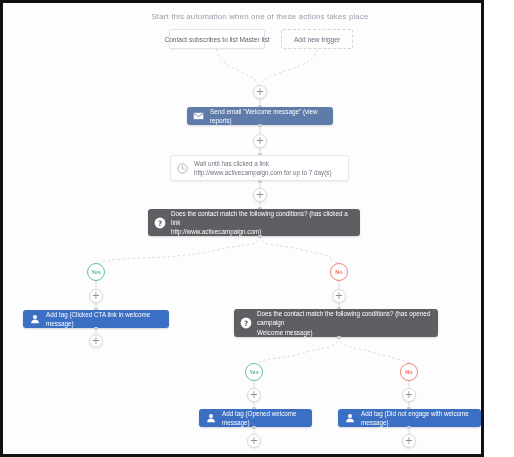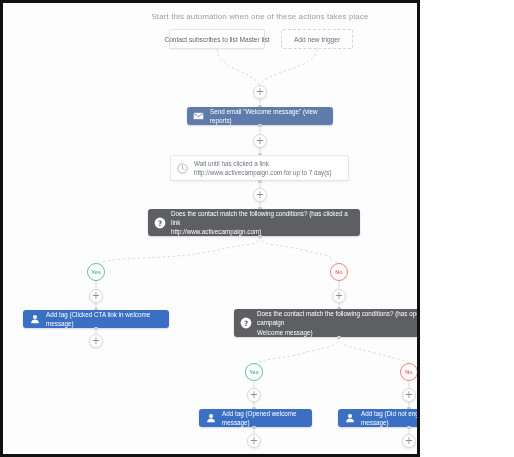--- a/index.html
+++ b/index.html
@@ -6,21 +6,21 @@
     margin: 0;
     padding: 0;
     background: #ffffff;
   }
   body {
     font-family: "Liberation Sans", sans-serif;
   }
 
   #canvas {
     position: relative;
-    width: 420px;
+    width: 484px;
     height: 457px;
     background: #fdfdfe;
     border: 3px solid #111111;
     box-sizing: border-box;
     overflow: hidden;
   }
 
   #flow-svg {
     position: absolute;
     left: 0;

